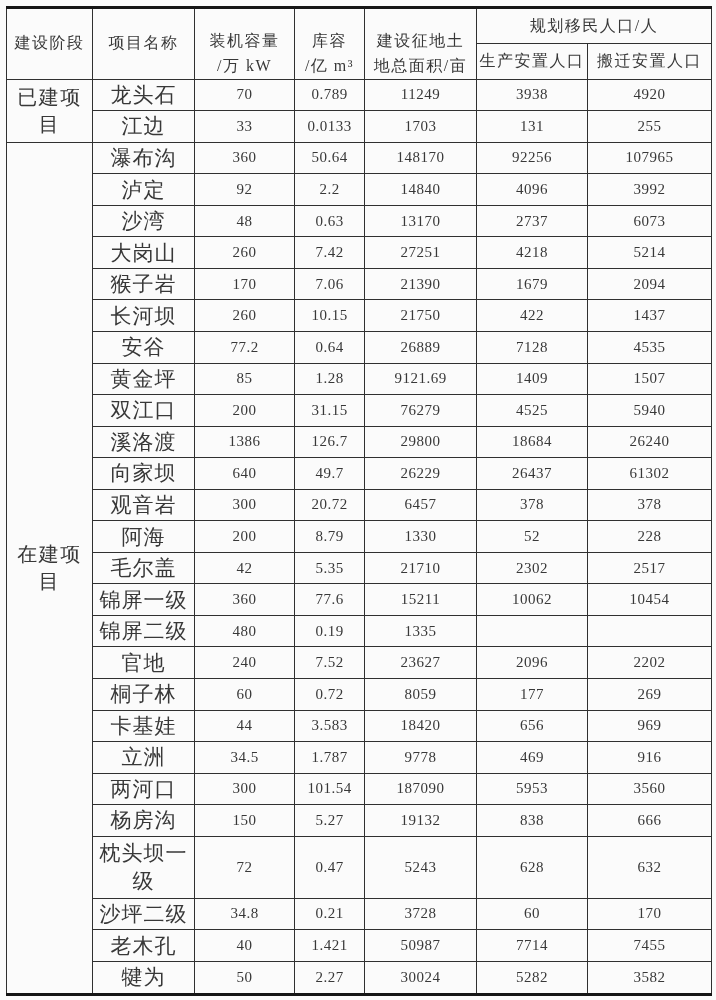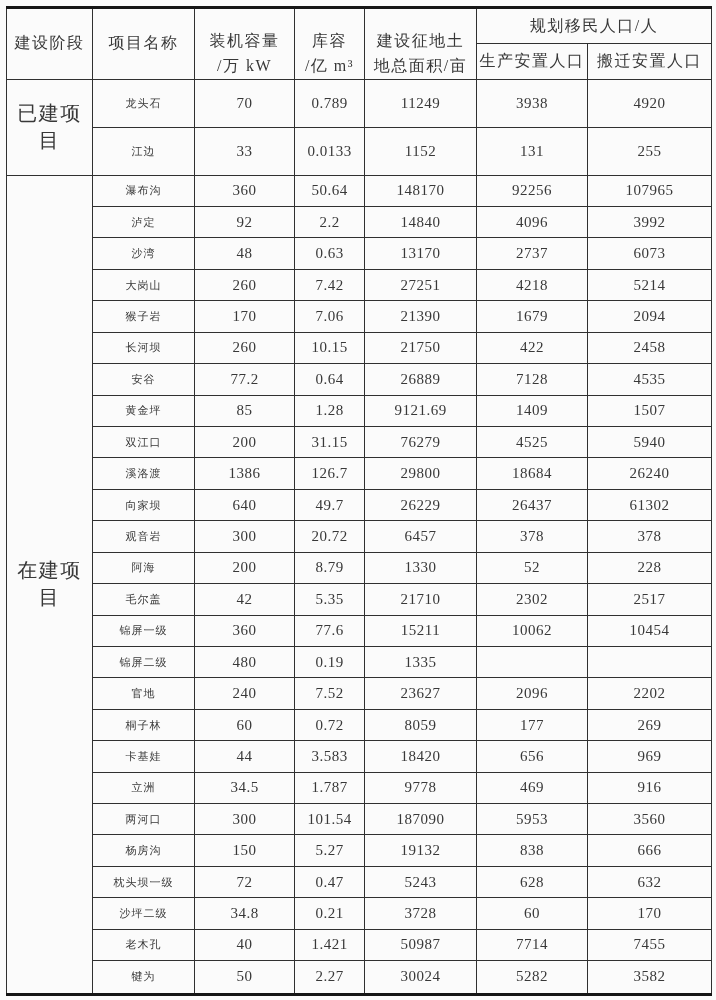--- a/index.html
+++ b/index.html
@@ -46,21 +46,21 @@
   thead th {
     font-size: 16px;
     letter-spacing: 1.5px;
     line-height: 1.55;
   }
   td.stage-cell {
     font-size: 20px;
     letter-spacing: 1.5px;
   }
   td.name-cell {
-    font-size: 11px;
+    font-size: 21px;
     letter-spacing: 1px;
     font-family: Liberation Mono, monospace;
   }
   td.num-cell {
     font-size: 15px;
     letter-spacing: 0.5px;
   }
   .hdr-two-line { display: inline-block; margin-top: 20px; }
 </style>
 </head>
@@ -113,21 +113,21 @@
           <td class="num-cell">70</td>
           <td class="num-cell">0.789</td>
           <td class="num-cell">11249</td>
           <td class="num-cell">3938</td>
           <td class="num-cell">4920</td>
         </tr>
         <tr>
           <td class="name-cell">江边</td>
           <td class="num-cell">33</td>
           <td class="num-cell">0.0133</td>
-          <td class="num-cell">1152</td>
+          <td class="num-cell">1703</td>
           <td class="num-cell">131</td>
           <td class="num-cell">255</td>
         </tr>
         <tr>
           <td class="stage-cell" rowspan="26">在建项目</td>
           <td class="name-cell">瀑布沟</td>
           <td class="num-cell">360</td>
           <td class="num-cell">50.64</td>
           <td class="num-cell">148170</td>
           <td class="num-cell">92256</td>
@@ -164,21 +164,21 @@
           <td class="num-cell">21390</td>
           <td class="num-cell">1679</td>
           <td class="num-cell">2094</td>
         </tr>
         <tr>
           <td class="name-cell">长河坝</td>
           <td class="num-cell">260</td>
           <td class="num-cell">10.15</td>
           <td class="num-cell">21750</td>
           <td class="num-cell">422</td>
-          <td class="num-cell">2458</td>
+          <td class="num-cell">1437</td>
         </tr>
         <tr>
           <td class="name-cell">安谷</td>
           <td class="num-cell">77.2</td>
           <td class="num-cell">0.64</td>
           <td class="num-cell">26889</td>
           <td class="num-cell">7128</td>
           <td class="num-cell">4535</td>
         </tr>
         <tr>

